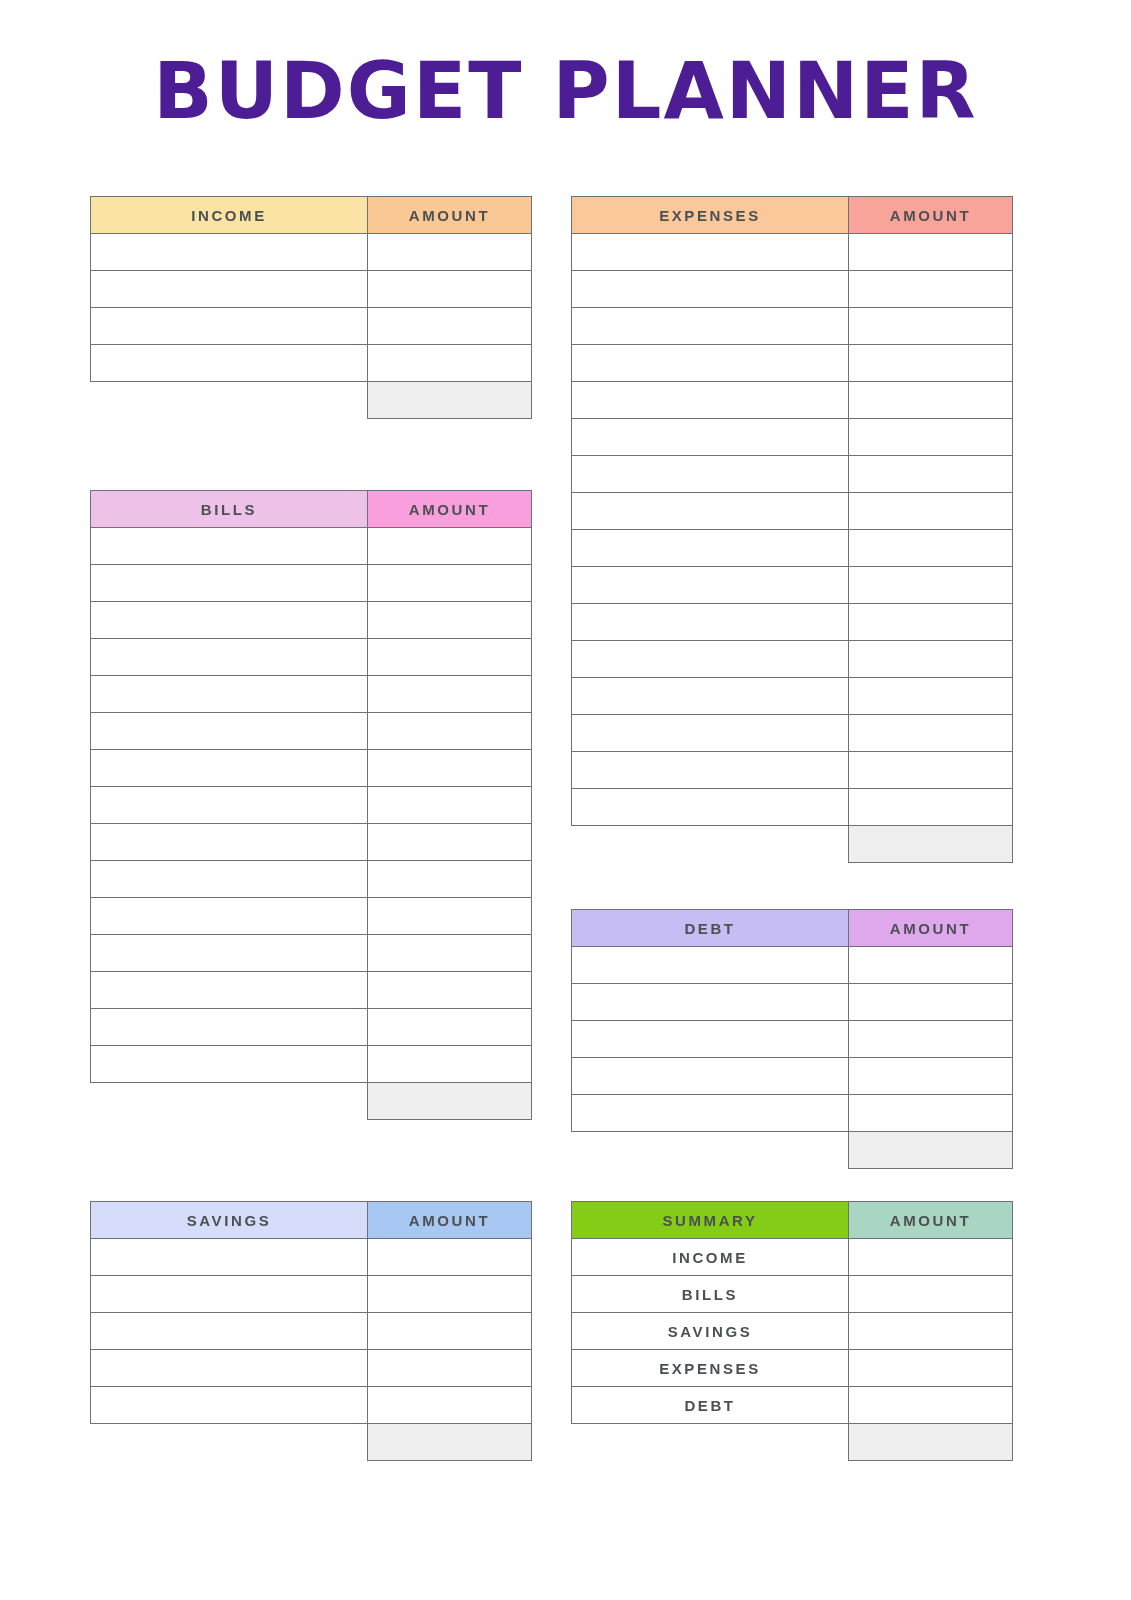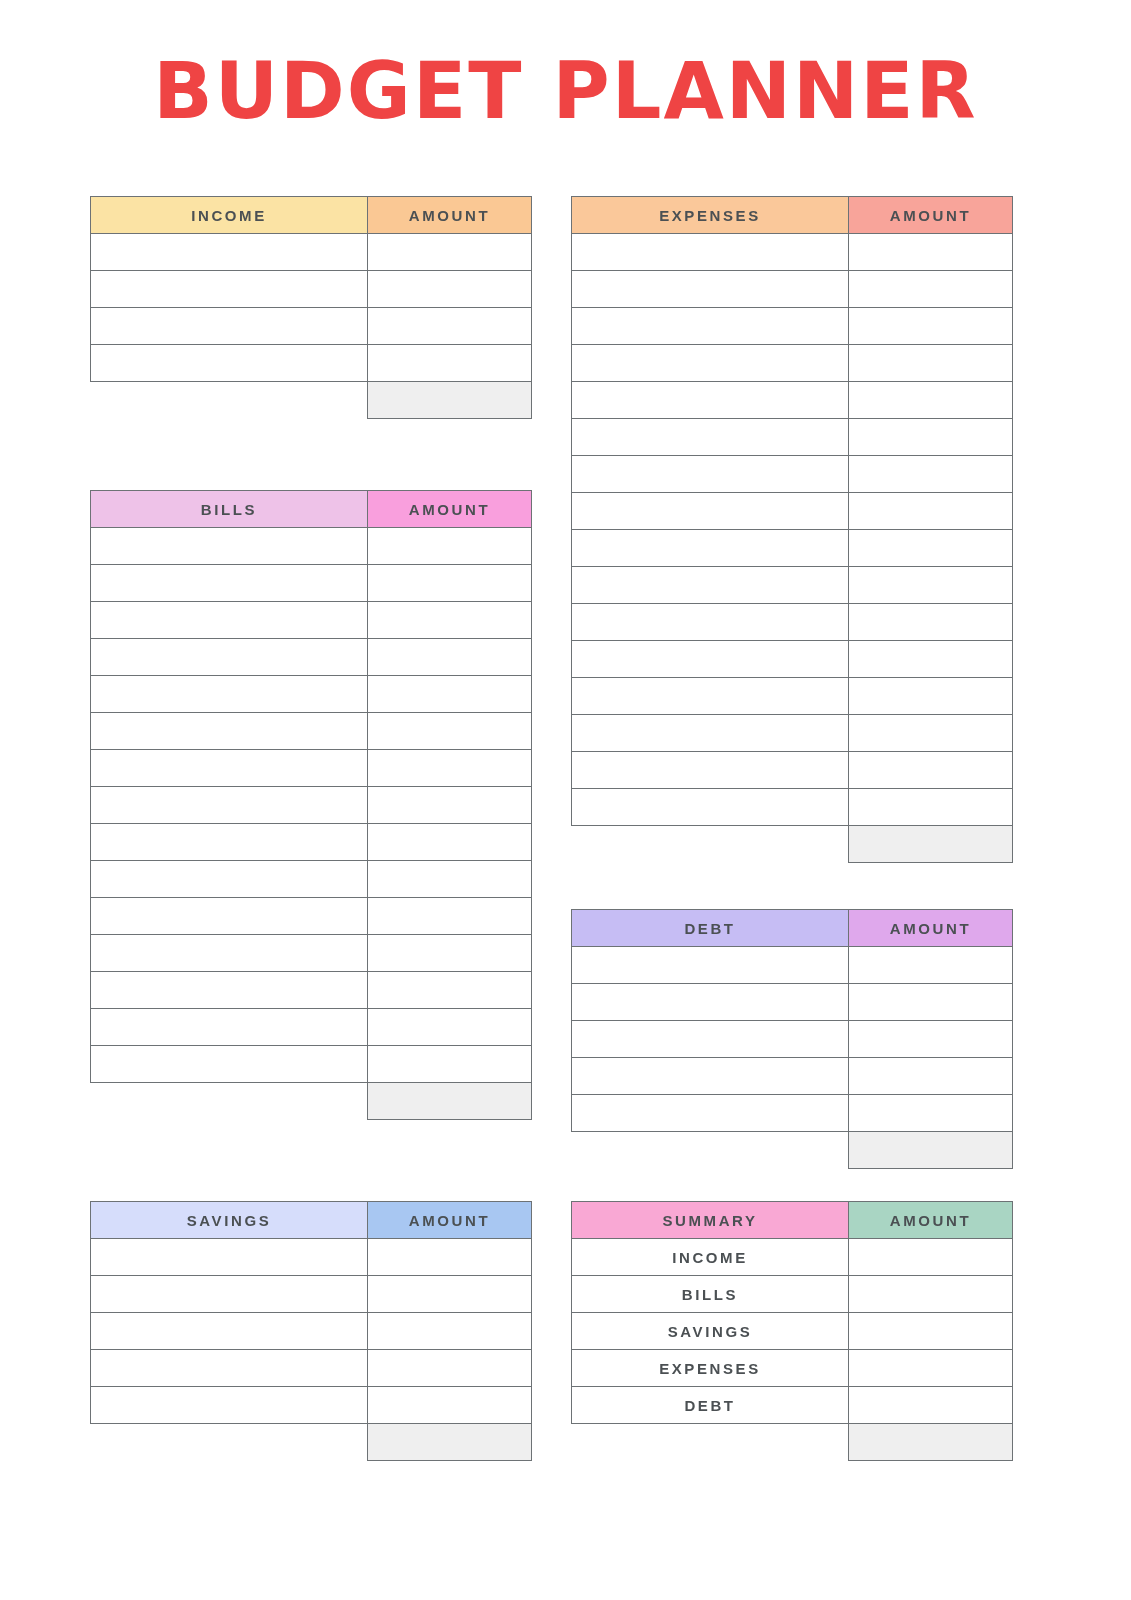--- a/index.html
+++ b/index.html
@@ -23,21 +23,21 @@
   }
   .title {
     position: absolute;
     top: 52px;
     left: 0;
     width: 1131px;
     text-align: center;
     font-size: 78px;
     font-weight: bold;
     letter-spacing: 2px;
-    color: #ef4444;
+    color: #4c1d95;
     font-family: "DejaVu Sans", sans-serif;
     line-height: 1;
   }
 
   .table {
     position: absolute;
     box-sizing: border-box;
     text-align: right;
   }
   .row {
@@ -312,21 +312,21 @@
         <div class="cell amount-col blank"></div>
       </div>
       <div class="row">
         <div class="cell label-col empty-spacer"></div>
         <div class="cell amount-col total"></div>
       </div>
     </div>
 
   <div class="table" id="table-summary" style="left:572px; top:1202px; width:444px;">
       <div class="row head">
-        <div class="cell label-col" style="background: #f9a8d4;">SUMMARY</div>
+        <div class="cell label-col" style="background: #84cc16;">SUMMARY</div>
         <div class="cell amount-col" style="background: rgb(169, 213, 195);">AMOUNT</div>
       </div>
       <div class="row">
         <div class="cell label-col blank summary-label">INCOME</div>
         <div class="cell amount-col blank"></div>
       </div>
       <div class="row">
         <div class="cell label-col blank summary-label">BILLS</div>
         <div class="cell amount-col blank"></div>
       </div>

